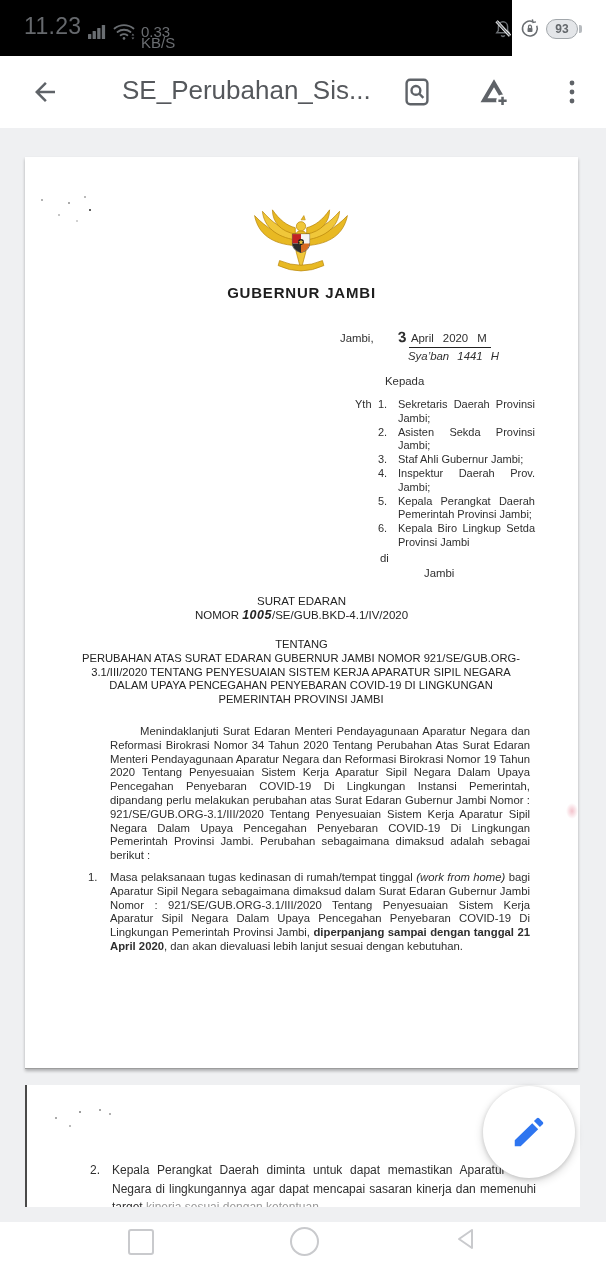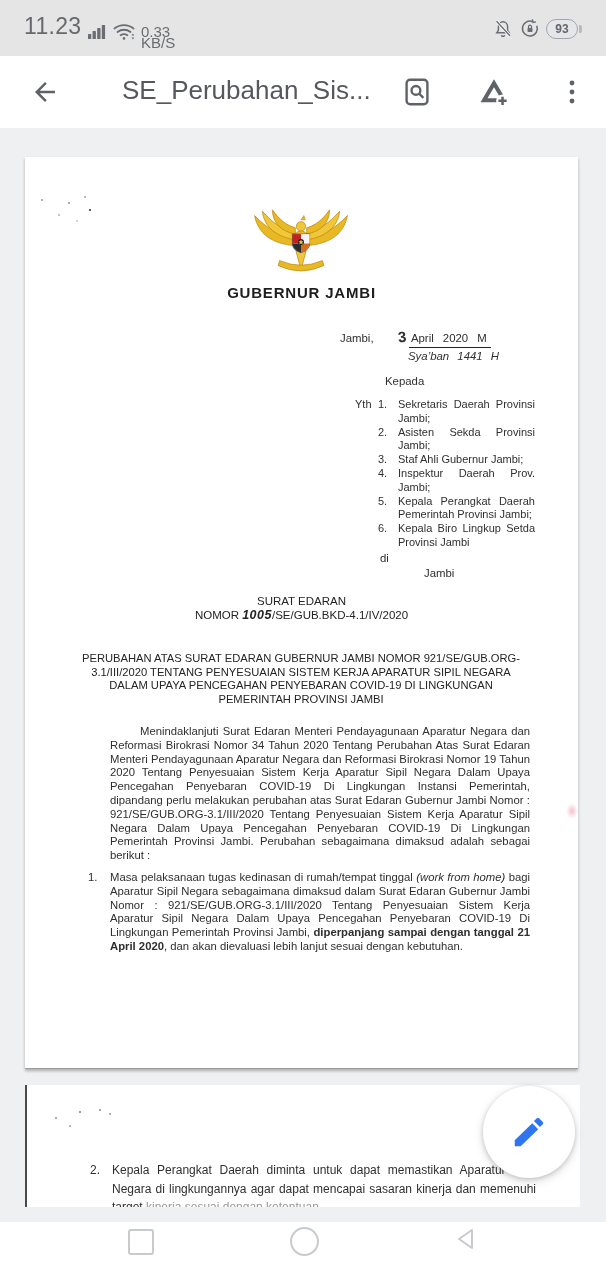--- a/index.html
+++ b/index.html
@@ -1,21 +1,21 @@
 <!DOCTYPE html>
 <html><head>
 <meta charset="utf-8">
 <style>
   html,body{margin:0;padding:0;}
   body{
     width:606px;height:1280px;position:relative;overflow:hidden;
     background:#ffffff;font-family:"Liberation Sans",sans-serif;
   }
   
-  .status-bar{position:absolute;top:0;left:0;width:606px;height:56px;background:#e5e5e5;}
+  .status-bar{position:absolute;top:0;left:0;width:512px;height:56px;background:#000000;}
   .sb-time{position:absolute;left:24px;top:13px;font-size:23px;color:#66696d;letter-spacing:.3px;}
   .sb-signal{position:absolute;left:87px;top:21px;}
   .sb-wifi{position:absolute;left:112px;top:19px;}
   .sb-speed{position:absolute;left:141px;top:26px;font-size:15px;line-height:11px;color:#6a6d71;}
   .sb-bell{position:absolute;left:492px;top:18px;}
   .sb-rotate{position:absolute;left:519px;top:18px;}
   .sb-batt{position:absolute;left:546px;top:19px;width:30px;height:18px;border:1.5px solid #a2a7ab;
     background:#e4e6e9;border-radius:10px;color:#5f6periodic368;color:#63676b;font-size:12px;font-weight:bold;
     text-align:center;line-height:18px;}
   .sb-batt::after{content:'';position:absolute;right:-4.5px;top:5px;width:3px;height:8px;
@@ -231,20 +231,21 @@
             <span class="rtext">Kepala Biro Lingkup Setda Provinsi Jambi</span>
           </li>
       </ol>
     </div>
 
     <div class="di">di</div>
     <div class="di-city">Jambi</div>
 
     <div class="h-surat">SURAT EDARAN</div>
     <div class="h-nomor"><span>NOMOR </span><span class="hand">1005</span><span>/SE/GUB.BKD-4.1/IV/2020</span></div>
+    <div class="h-tentang">TENTANG</div>
     <div class="h-subject">PERUBAHAN ATAS SURAT EDARAN GUBERNUR JAMBI NOMOR 921/SE/GUB.ORG-3.1/III/2020 TENTANG PENYESUAIAN SISTEM KERJA APARATUR SIPIL NEGARA DALAM UPAYA PENCEGAHAN PENYEBARAN COVID-19 DI LINGKUNGAN PEMERINTAH PROVINSI JAMBI</div>
 
     <div class="para">Menindaklanjuti Surat Edaran Menteri Pendayagunaan Aparatur Negara dan Reformasi Birokrasi Nomor 34 Tahun 2020 Tentang Perubahan Atas Surat Edaran Menteri Pendayagunaan Aparatur Negara dan Reformasi Birokrasi Nomor 19 Tahun 2020 Tentang Penyesuaian Sistem Kerja Aparatur Sipil Negara Dalam Upaya Pencegahan Penyebaran COVID-19 Di Lingkungan Instansi Pemerintah, dipandang perlu melakukan perubahan atas Surat Edaran Gubernur Jambi Nomor : 921/SE/GUB.ORG-3.1/III/2020 Tentang Penyesuaian Sistem Kerja Aparatur Sipil Negara Dalam Upaya Pencegahan Penyebaran COVID-19 Di Lingkungan Pemerintah Provinsi Jambi. Perubahan sebagaimana dimaksud adalah sebagai berikut :</div>
 
     <div class="item item1">
       <span class="inum">1.</span>
       <div class="itext">
         <span>Masa pelaksanaan tugas kedinasan di rumah/tempat tinggal </span><span class="ital">(work from home)</span><span> bagi Aparatur Sipil Negara sebagaimana dimaksud dalam Surat Edaran Gubernur Jambi Nomor : 921/SE/GUB.ORG-3.1/III/2020 Tentang Penyesuaian Sistem Kerja Aparatur Sipil Negara Dalam Upaya Pencegahan Penyebaran COVID-19 Di Lingkungan Pemerintah Provinsi Jambi, </span><span class="bold">diperpanjang sampai dengan tanggal 21 April 2020</span><span>, dan akan dievaluasi lebih lanjut sesuai dengan kebutuhan.</span>
       </div>
     </div>

